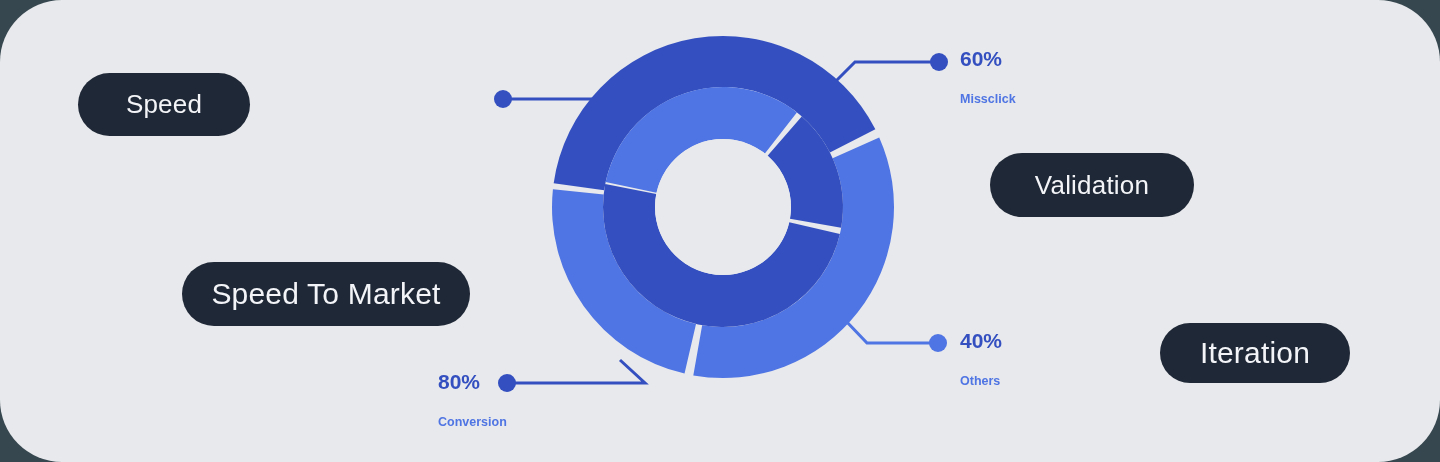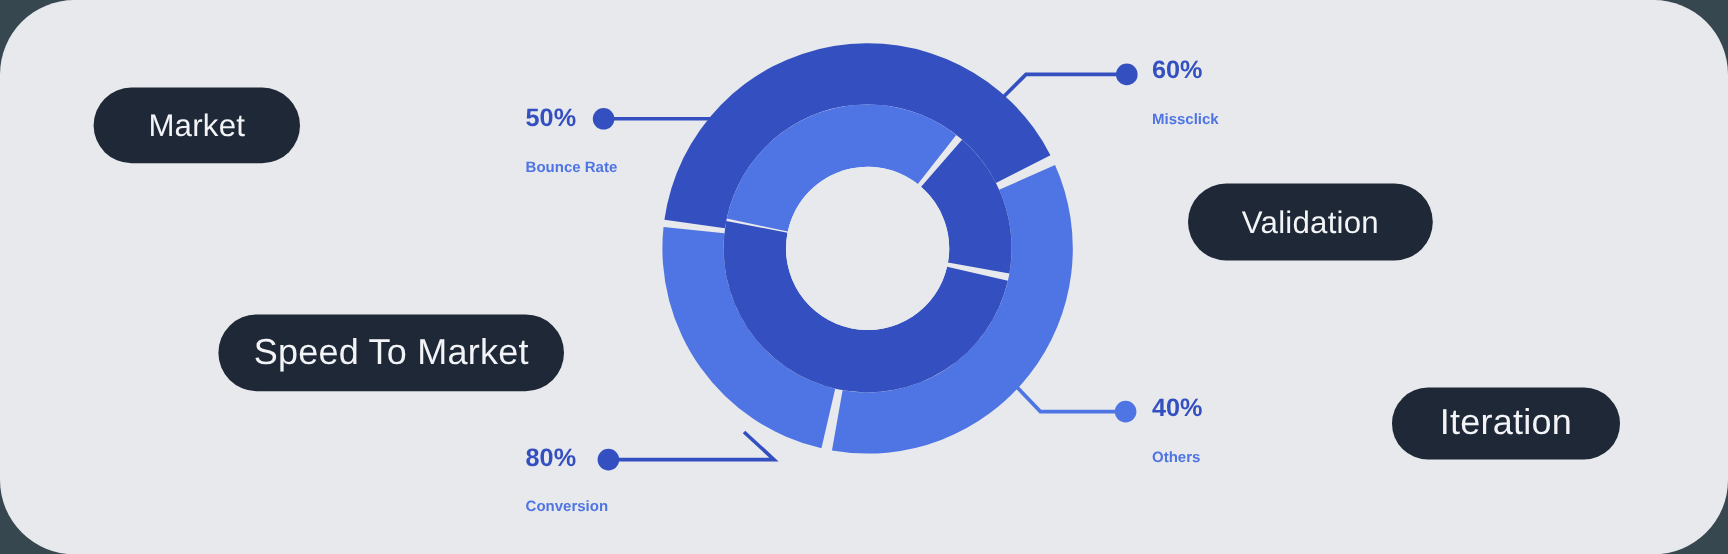--- a/index.html
+++ b/index.html
@@ -111,38 +111,34 @@
       <polyline points="620,360 645,383 508,383" fill="none" stroke="#3450c0" stroke-width="3"></polyline>
       <circle cx="507" cy="383" r="9" fill="#3450c0"></circle>
     </g>
 
     <g>
       <polyline points="845,320 867,343 936,343" fill="none" stroke="#4f74e3" stroke-width="3"></polyline>
       <circle cx="938" cy="343" r="9" fill="#4f74e3"></circle>
     </g>
   </svg>
 
-  <div class="callout left co-bounce">
-    <div class="pct">50%</div>
-    <div class="name">Bounce Rate</div>
-  </div>
 
   <div class="callout right co-missclick">
     <div class="pct">60%</div>
     <div class="name">Missclick</div>
   </div>
 
   <div class="callout left co-conversion">
     <div class="pct">80%</div>
     <div class="name">Conversion</div>
   </div>
 
   <div class="callout right co-others">
     <div class="pct">40%</div>
     <div class="name">Others</div>
   </div>
 
-  <div class="chip chip-deploy">Market</div>
+  <div class="chip chip-deploy">Speed</div>
   <div class="chip chip-speed">Speed To Market</div>
   <div class="chip chip-validation">Validation</div>
   <div class="chip chip-iteration">Iteration</div>
 
 </div>
 
 </body></html>

